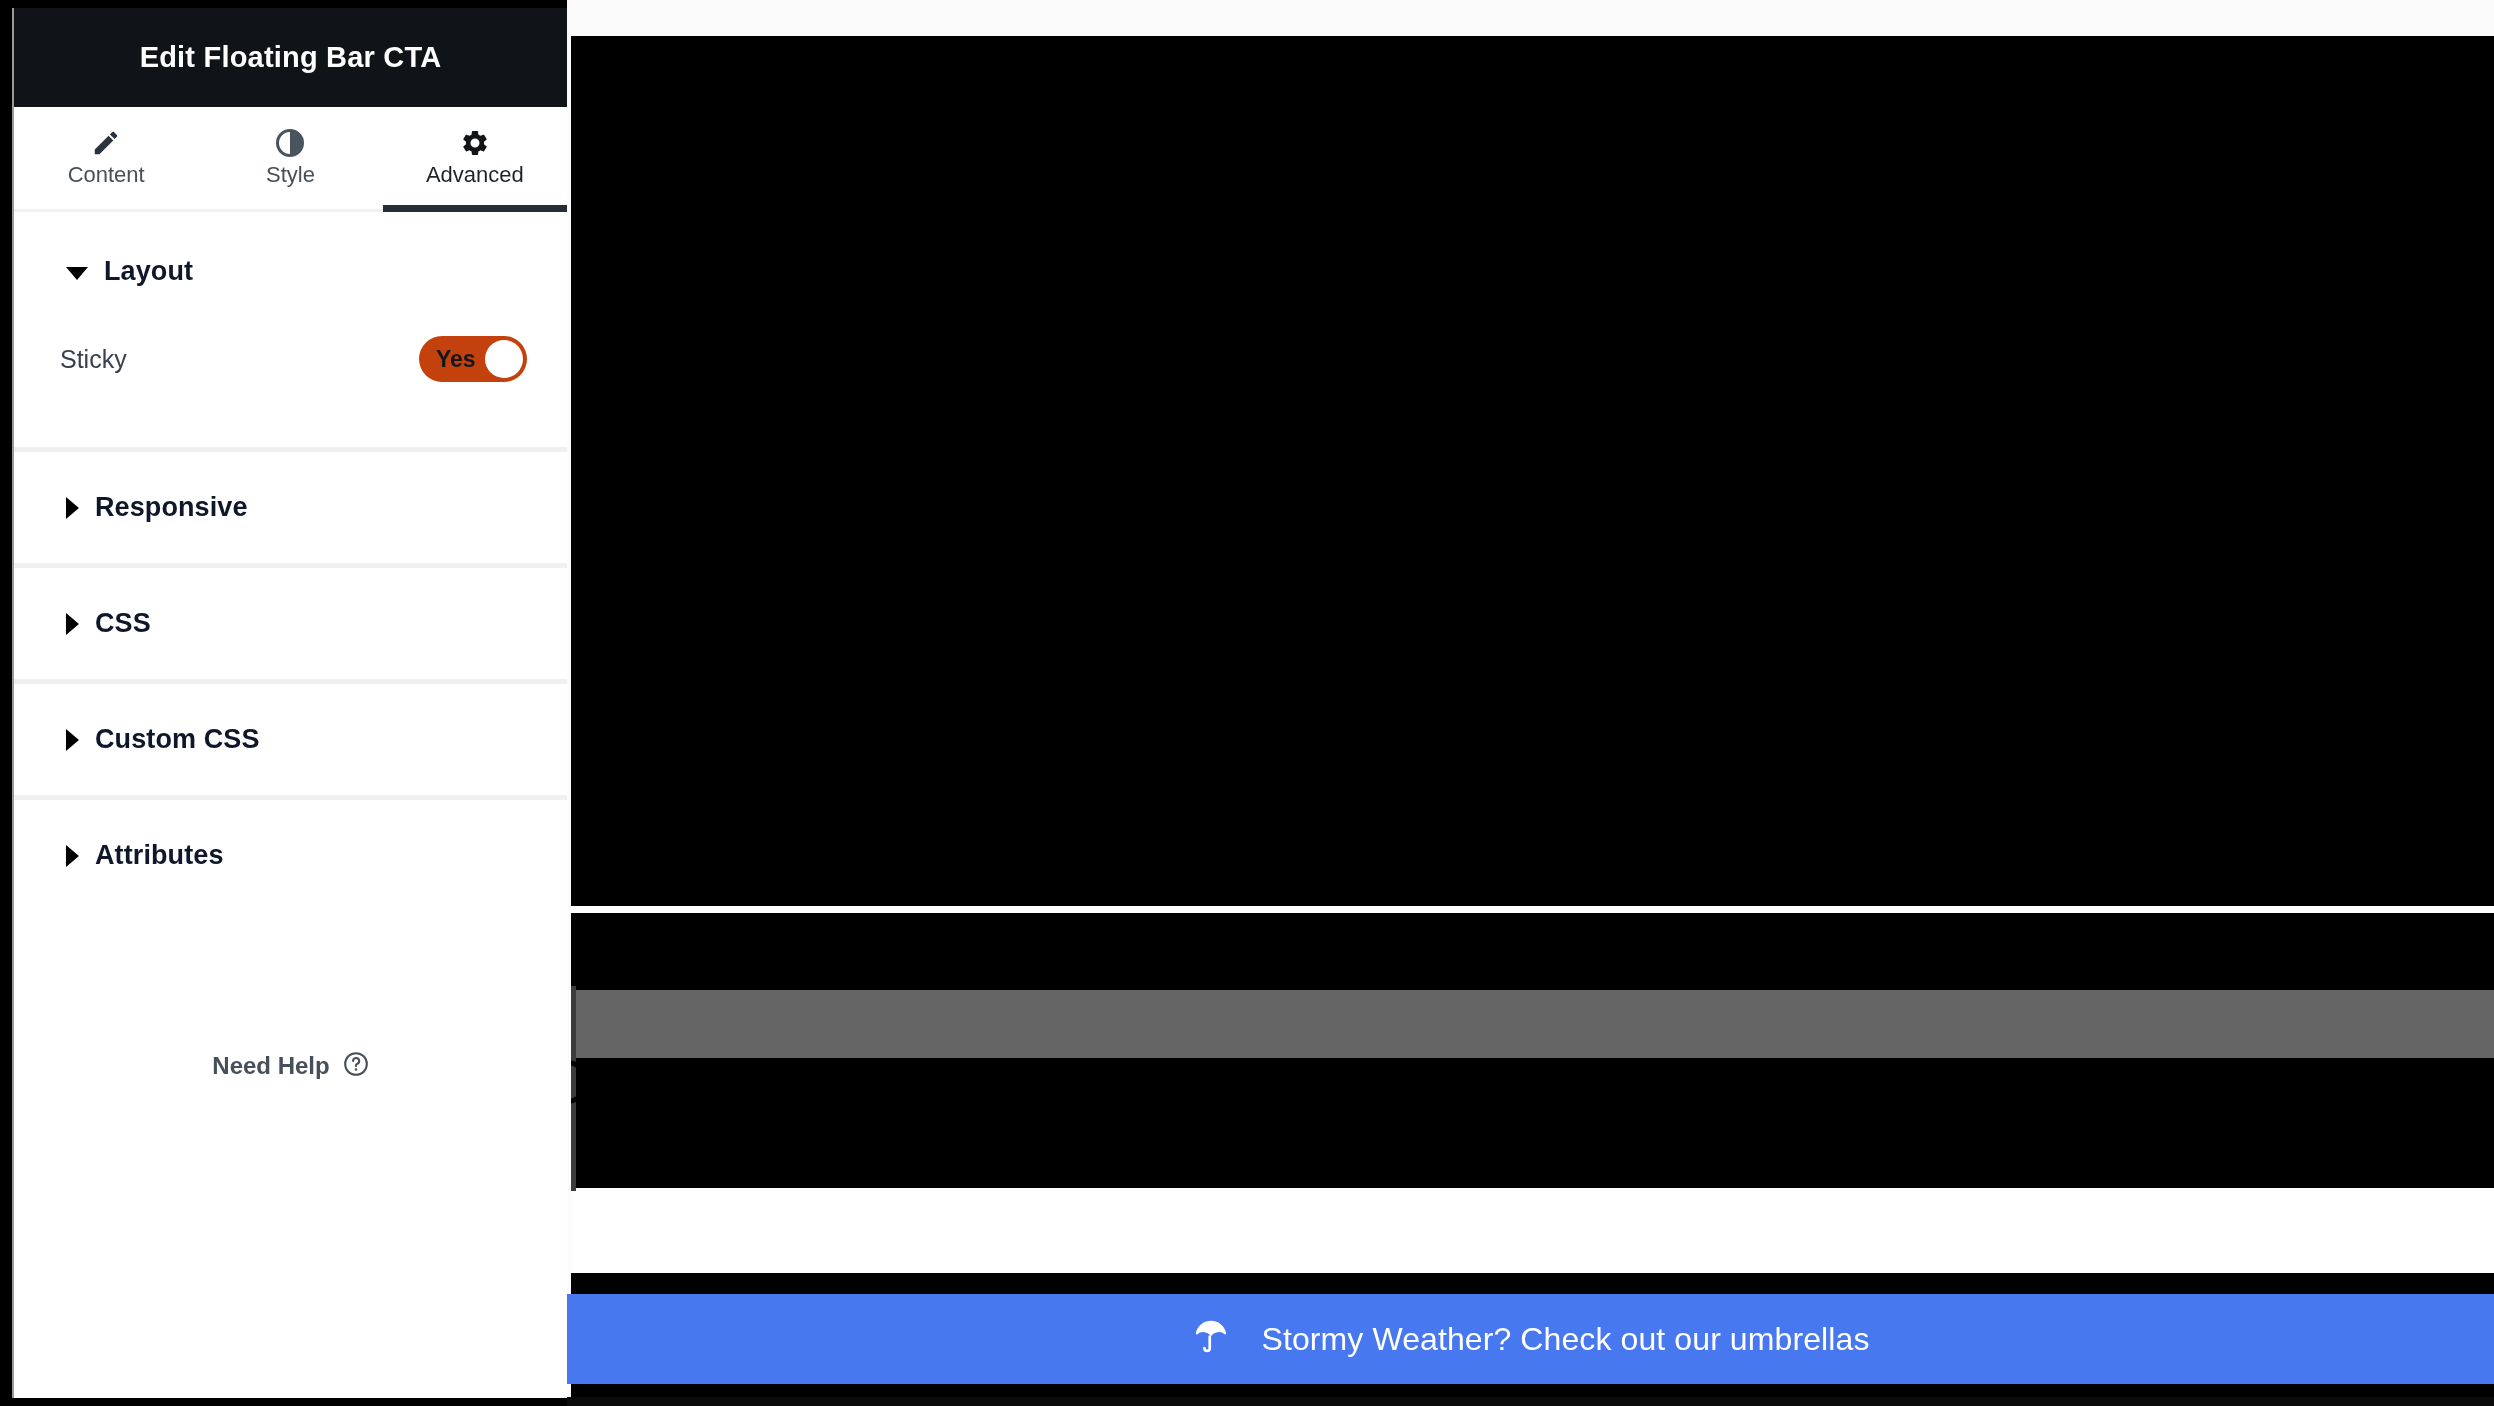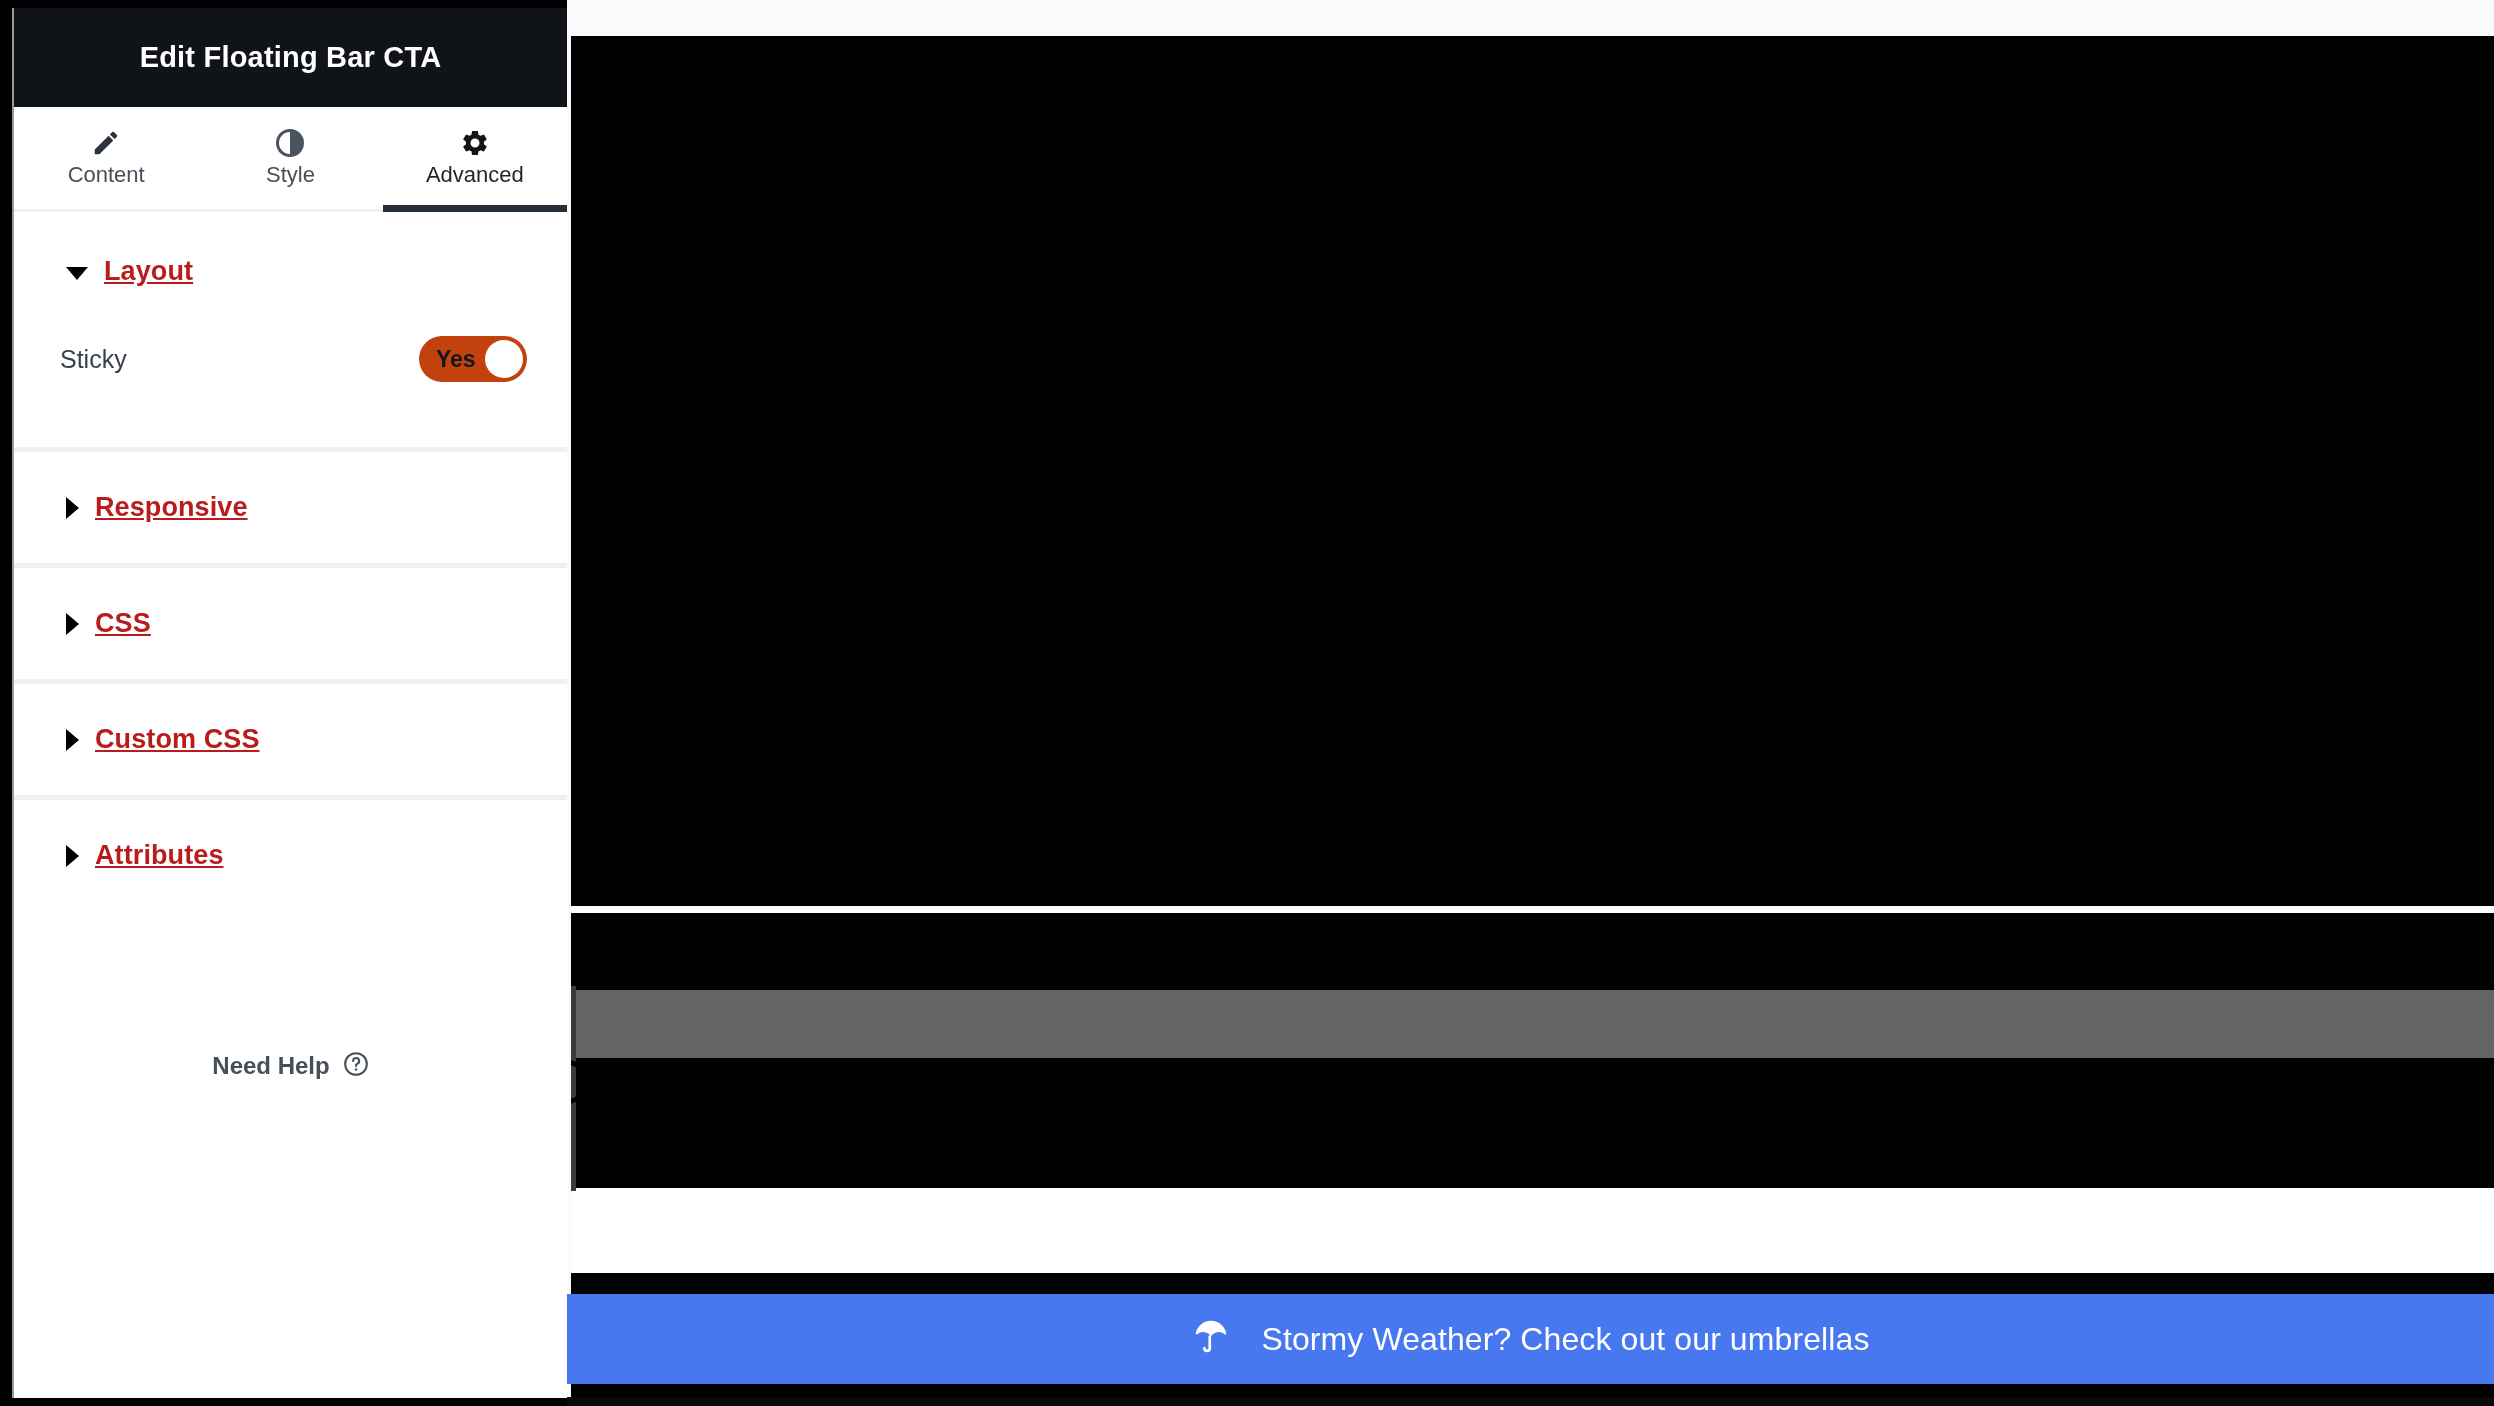--- a/index.html
+++ b/index.html
@@ -122,23 +122,22 @@
     margin-top: 4px;
   }
   .caret.right {
     border-top: 11px solid transparent;
     border-bottom: 11px solid transparent;
     border-left: 13px solid #000000;
   }
   .section-title {
     font-size: 27px;
     font-weight: bold;
-    color: #b91c1c;
+    color: #0f172a;
     letter-spacing: 0.1px;
-    text-decoration: underline;
   }
 
   .section-body { padding: 16px 40px 50px 46px; }
 
   .field-row {
     display: flex;
     align-items: center;
     justify-content: space-between;
     min-height: 76px;
   }

